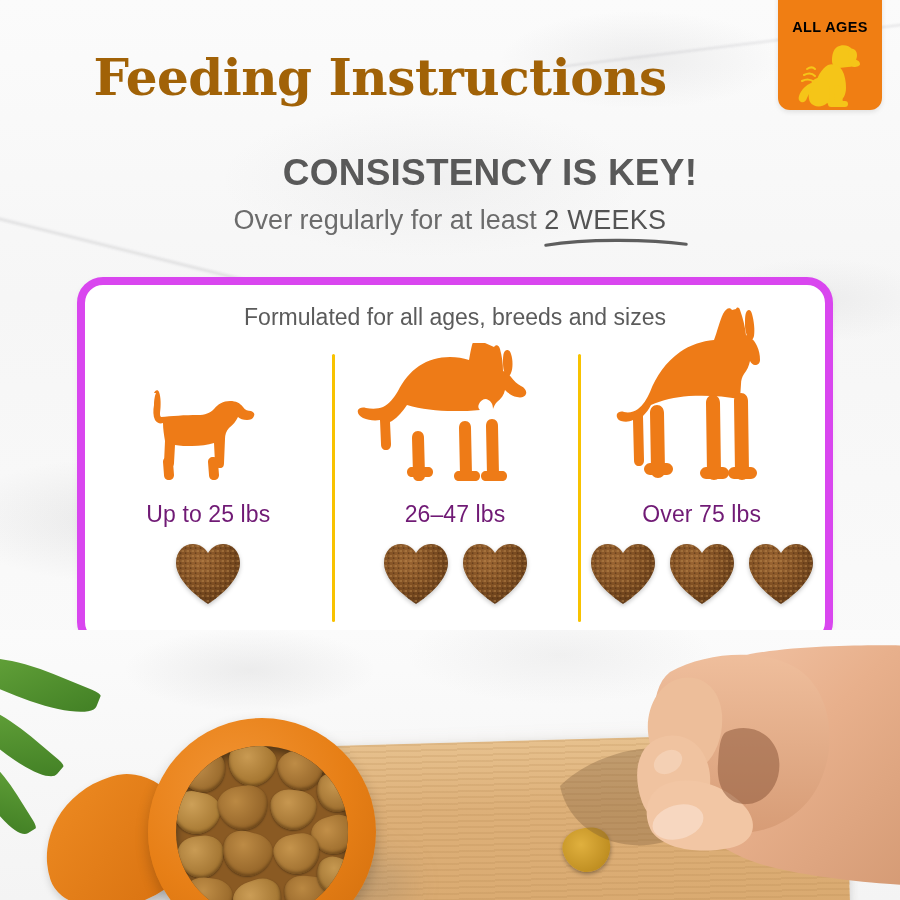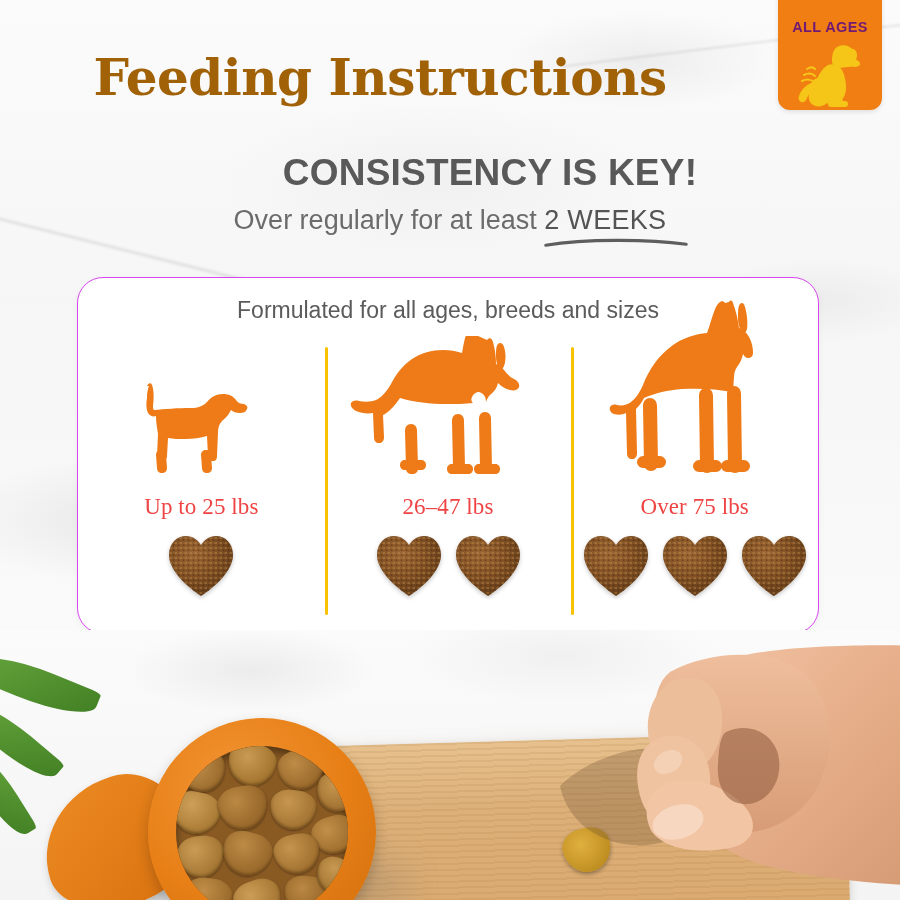--- a/index.html
+++ b/index.html
@@ -20,49 +20,49 @@
       radial-gradient(ellipse 160px 60px at 820px 300px, rgba(150,150,152,.10), rgba(0,0,0,0) 70%),
       linear-gradient(180deg,#fbfbfb 0%,#f6f6f6 45%,#fafafa 100%);
   }
   .vein{position:absolute;background:rgba(140,140,143,.20);filter:blur(1.1px);}
 
   
   .badge{position:absolute;right:18px;top:-14px;width:104px;height:124px;
     background:#F07E13;border-radius:12px;
     box-shadow:0 2px 5px rgba(0,0,0,.10);
     display:flex;flex-direction:column;align-items:center;}
-  .badge-text{color:#701a75;font-size:14.5px;font-weight:bold;letter-spacing:.4px;
+  .badge-text{color:#000000;font-size:14.5px;font-weight:bold;letter-spacing:.4px;
     margin-top:34px;line-height:1;}
   .badge-dog{margin-top:4px;}
 
   
   .title{position:absolute;left:0;top:52px;width:760px;text-align:center;
     font-family:"DejaVu Serif", serif;
     font-weight:bold;font-size:50px;color:#a16207;letter-spacing:-.5px;
     line-height:1.05;}
   .sub1{position:absolute;left:0;top:152px;width:900px;text-align:center;
     font-size:37px;font-weight:bold;color:#595959;letter-spacing:.2px;margin-left:40px;}
   .sub2wrap{position:absolute;left:0;top:205px;width:900px;text-align:center;
     font-size:27px;color:#6b6b6b;white-space:nowrap;}
   .sub2-strong{font-weight:normal;color:#545454;letter-spacing:.3px;position:relative;}
   .swoosh{position:absolute;left:0;right:-2px;bottom:-12px;height:9px;}
 
   
   .card{position:absolute;left:77px;top:277px;width:740px;height:355px;
-    background:#ffffff;border:1px solid #d946ef;border-radius:26px;
+    background:#ffffff;border:8px solid #d946ef;border-radius:26px;
     box-shadow:0 2px 6px rgba(0,0,0,.05);}
   .card-caption{position:absolute;left:0;top:19px;width:740px;text-align:center;
     font-size:23px;color:#5b5b5b;}
 
   .cols{position:absolute;left:0;top:60px;width:740px;height:285px;display:flex;}
   .col{flex:1;position:relative;display:flex;flex-direction:column;align-items:center;}
   .col + .col::before{content:"";position:absolute;left:0;top:9px;width:3px;height:268px;
     background:#F8C200;border-radius:2px;}
   .dogbox{height:140px;display:flex;align-items:flex-end;justify-content:center;}
-  .weight{font-size:23px;color:#ef4444;margin-top:16px;letter-spacing:.1px;font-family:Liberation Serif, serif;}
+  .weight{font-size:23px;color:#701a75;margin-top:16px;letter-spacing:.1px;}
   .treats{margin-top:12px;display:flex;gap:7px;align-items:center;justify-content:center;}
 
   
   .heart{width:72px;height:66px;position:relative;filter:drop-shadow(0 2px 2px rgba(0,0,0,.22));}
 
   
   .photo{position:absolute;left:0;top:630px;width:900px;height:270px;overflow:hidden;}
   .ph-marble{position:absolute;inset:0;
     background:
       radial-gradient(ellipse 180px 60px at 250px 40px, rgba(150,150,152,.14), rgba(0,0,0,0) 70%),

